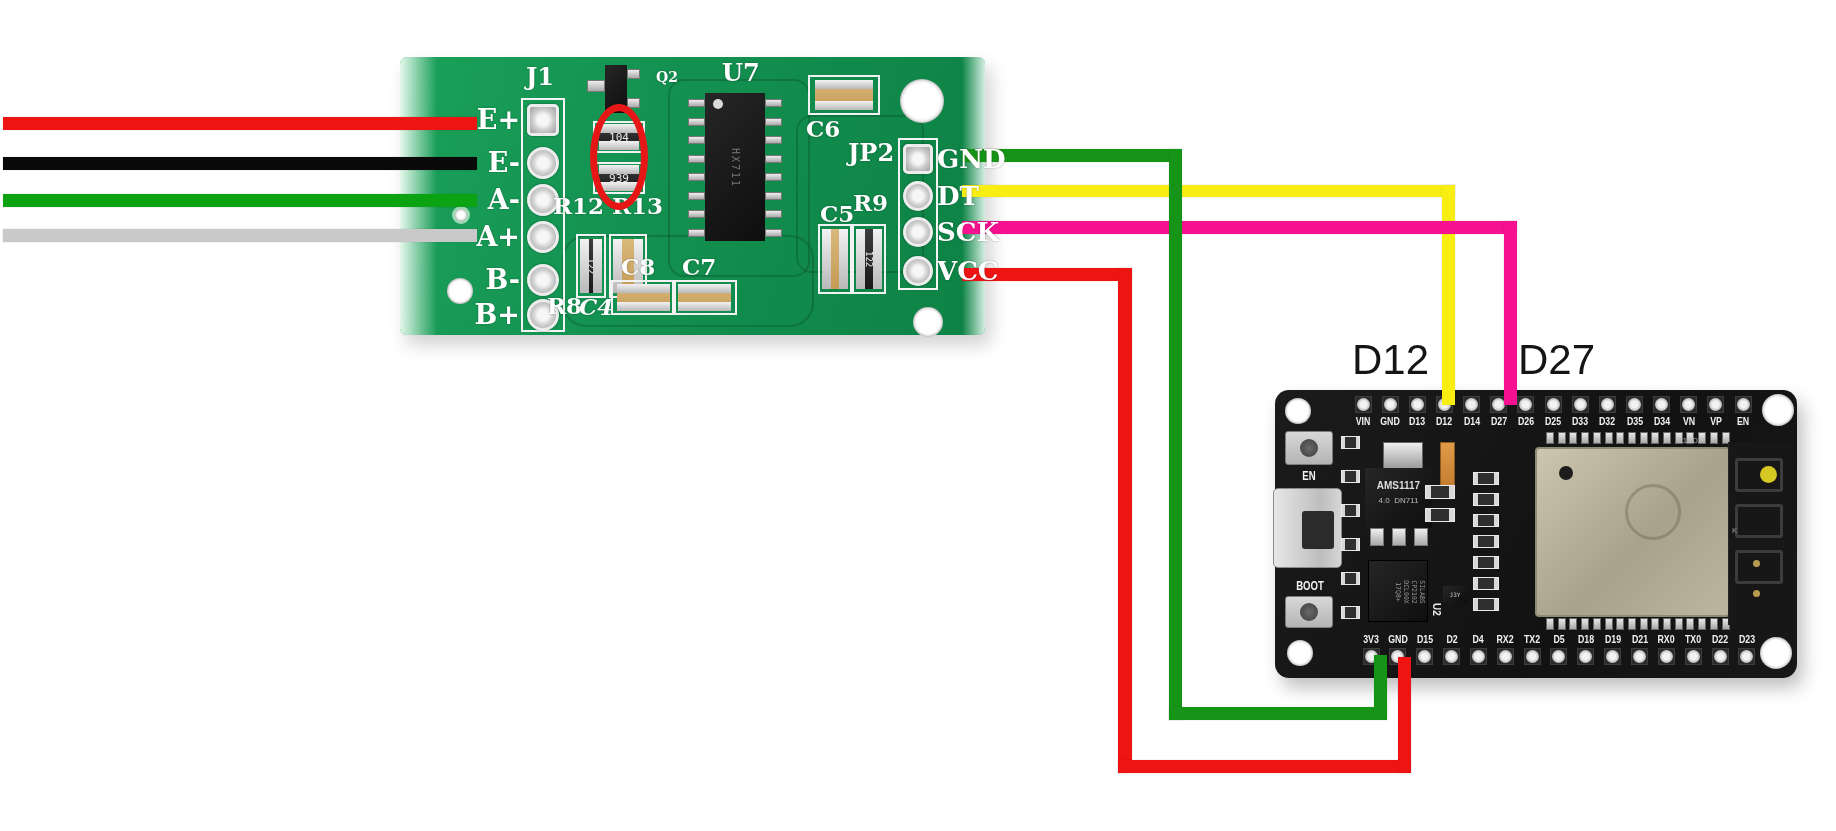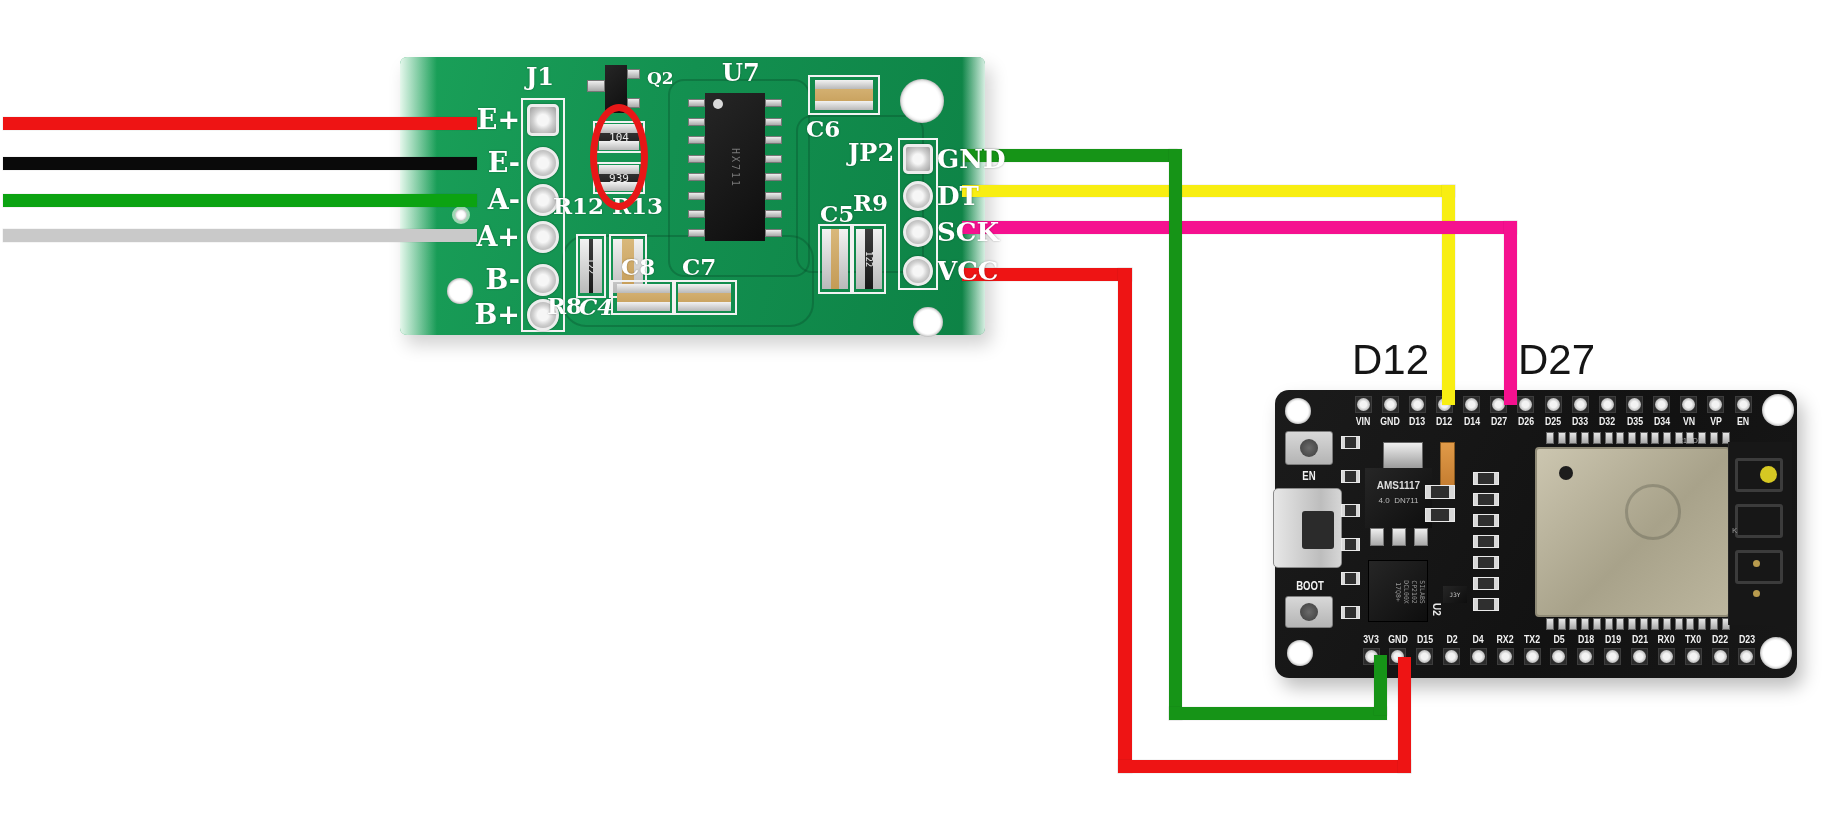--- a/index.html
+++ b/index.html
@@ -107,21 +107,21 @@
         <div class="pad" style="position: absolute; left: 503px; top: 160px; width: 30px; height: 30px;"></div>
         <div class="silk" style="position: absolute; left: 537px; top: 162px; font-size: 26px; z-index: 9;">SCK</div>
         <div class="pad" style="position: absolute; left: 503px; top: 199px; width: 30px; height: 30px;"></div>
         <div class="silk" style="position: absolute; left: 537px; top: 201px; font-size: 26px; z-index: 9;">VCC</div>
       </div>
 
     <div class="icpin" style="left:187px;top:23px;width:18px;height:12px;"></div>
     <div class="icpin" style="left:227px;top:12px;width:13px;height:10px;"></div>
     <div class="icpin" style="left:227px;top:41px;width:13px;height:10px;"></div>
     <div class="ic" style="left:205px;top:8px;width:22px;height:48px;"></div>
-    <div class="silk" style="left:247px;top:13px;font-size:17px;">Q2</div>
+    <div class="silk" style="left:256px;top:13px;font-size:14px;">Q2</div>
 
     <div class="silk" style="left:322px;top:4px;font-size:24px;">U7</div>
     <div id="u7-pins" style="left:0;top:0;width:100%;height:100%;">
         <div class="icpin" style="position: absolute; left: 288px; top: 42px; width: 17px; height: 8px;"></div>
         <div class="icpin" style="position: absolute; left: 365px; top: 42px; width: 17px; height: 8px;"></div>
         <div class="icpin" style="position: absolute; left: 288px; top: 60.5px; width: 17px; height: 8px;"></div>
         <div class="icpin" style="position: absolute; left: 365px; top: 60.5px; width: 17px; height: 8px;"></div>
         <div class="icpin" style="position: absolute; left: 288px; top: 79px; width: 17px; height: 8px;"></div>
         <div class="icpin" style="position: absolute; left: 365px; top: 79px; width: 17px; height: 8px;"></div>
         <div class="icpin" style="position: absolute; left: 288px; top: 97.5px; width: 17px; height: 8px;"></div>

